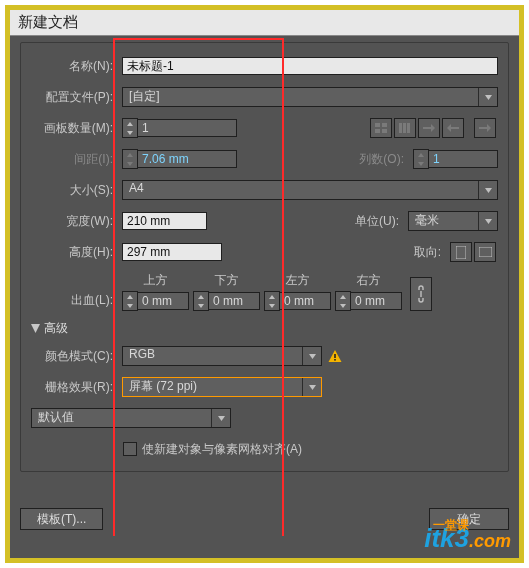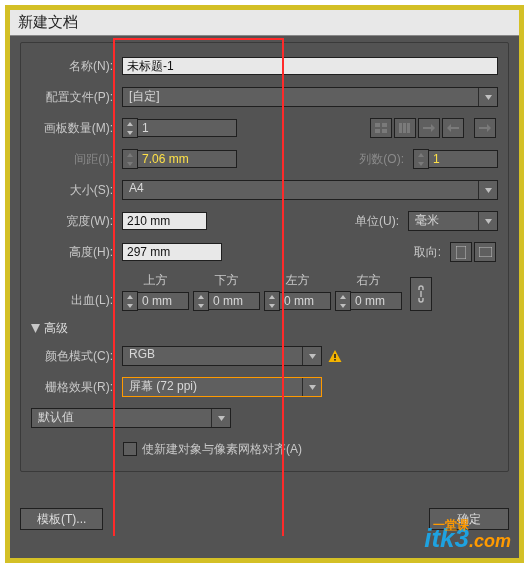--- a/index.html
+++ b/index.html
@@ -9,21 +9,21 @@
 .panel{background:#535353;padding:6px 10px 10px 10px;position:relative;height:500px;box-sizing:border-box;overflow:hidden}
 .inner{border:1px solid #3a3a3a;border-radius:2px;padding:12px 10px 8px 10px;height:430px;box-sizing:border-box;position:relative;background:#535353}
 .redbox{position:absolute;border:2px solid #ff2a2a;left:103px;top:2px;width:167px;height:525px;pointer-events:none;z-index:50}
 .row{display:flex;align-items:center;margin-bottom:9px;min-height:22px}
 .lbl{color:#c8c8c8;text-align:right;padding-right:9px;white-space:nowrap}
 .lbl.dim{color:#8a8a8a}
 .w80{width:82px;flex:0 0 82px}
 .w60{width:60px;flex:0 0 60px}
 input.txt{background:#e8e8e8;border:1px solid #1f1f1f;height:18px;padding:0 4px;color:#111;font-size:12px;font-family:inherit;box-sizing:border-box}
 input.txt.dark{background:#5f5f5f;color:#d8d8d8}
-input.txt.dim{background:#5f5f5f;color:#fde047}
+input.txt.dim{background:#5f5f5f;color:#7dd3fc}
 .sel{display:flex;align-items:flex-start;background:#5f5f5f;border:1px solid #1f1f1f;height:20px;box-sizing:border-box;color:#d8d8d8;position:relative}
 .sel .sv{flex:1;padding:0 6px;overflow:hidden}
 .sel .ar{width:18px;height:100%;display:flex;align-items:center;justify-content:center;border-left:1px solid #2a2a2a}
 .sel .ar svg{width:7px;height:5px;fill:#c0c0c0}
 .spin{display:flex;align-items:center}
 .spin .ud{width:16px;height:20px;background:#5f5f5f;border:1px solid #1f1f1f;display:flex;flex-direction:column;box-sizing:border-box;margin-right:-1px}
 .spin .ud span{flex:1;display:flex;align-items:center;justify-content:center}
 .spin .ud svg{width:6px;height:4px;fill:#c0c0c0}
 .iconbtn{width:22px;height:20px;background:#5f5f5f;border:1px solid #1f1f1f;display:inline-flex;align-items:center;justify-content:center;box-sizing:border-box;margin-right:2px}
 .iconbtn.dim svg{fill:#7a7a7a}

